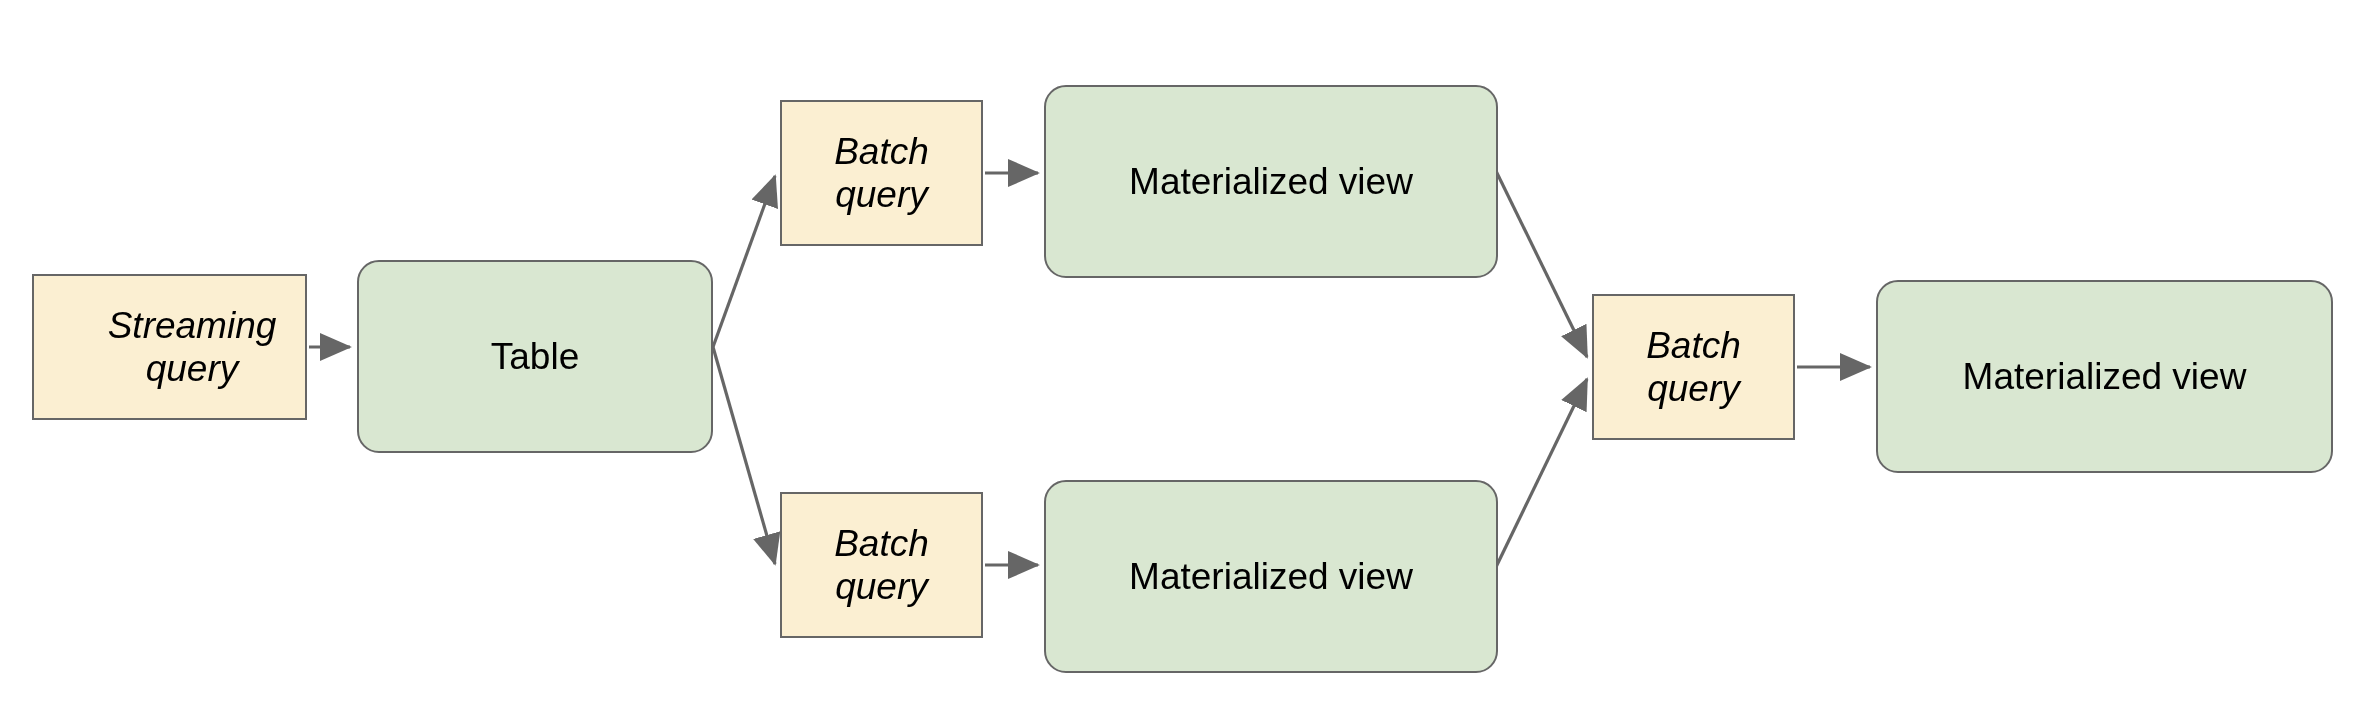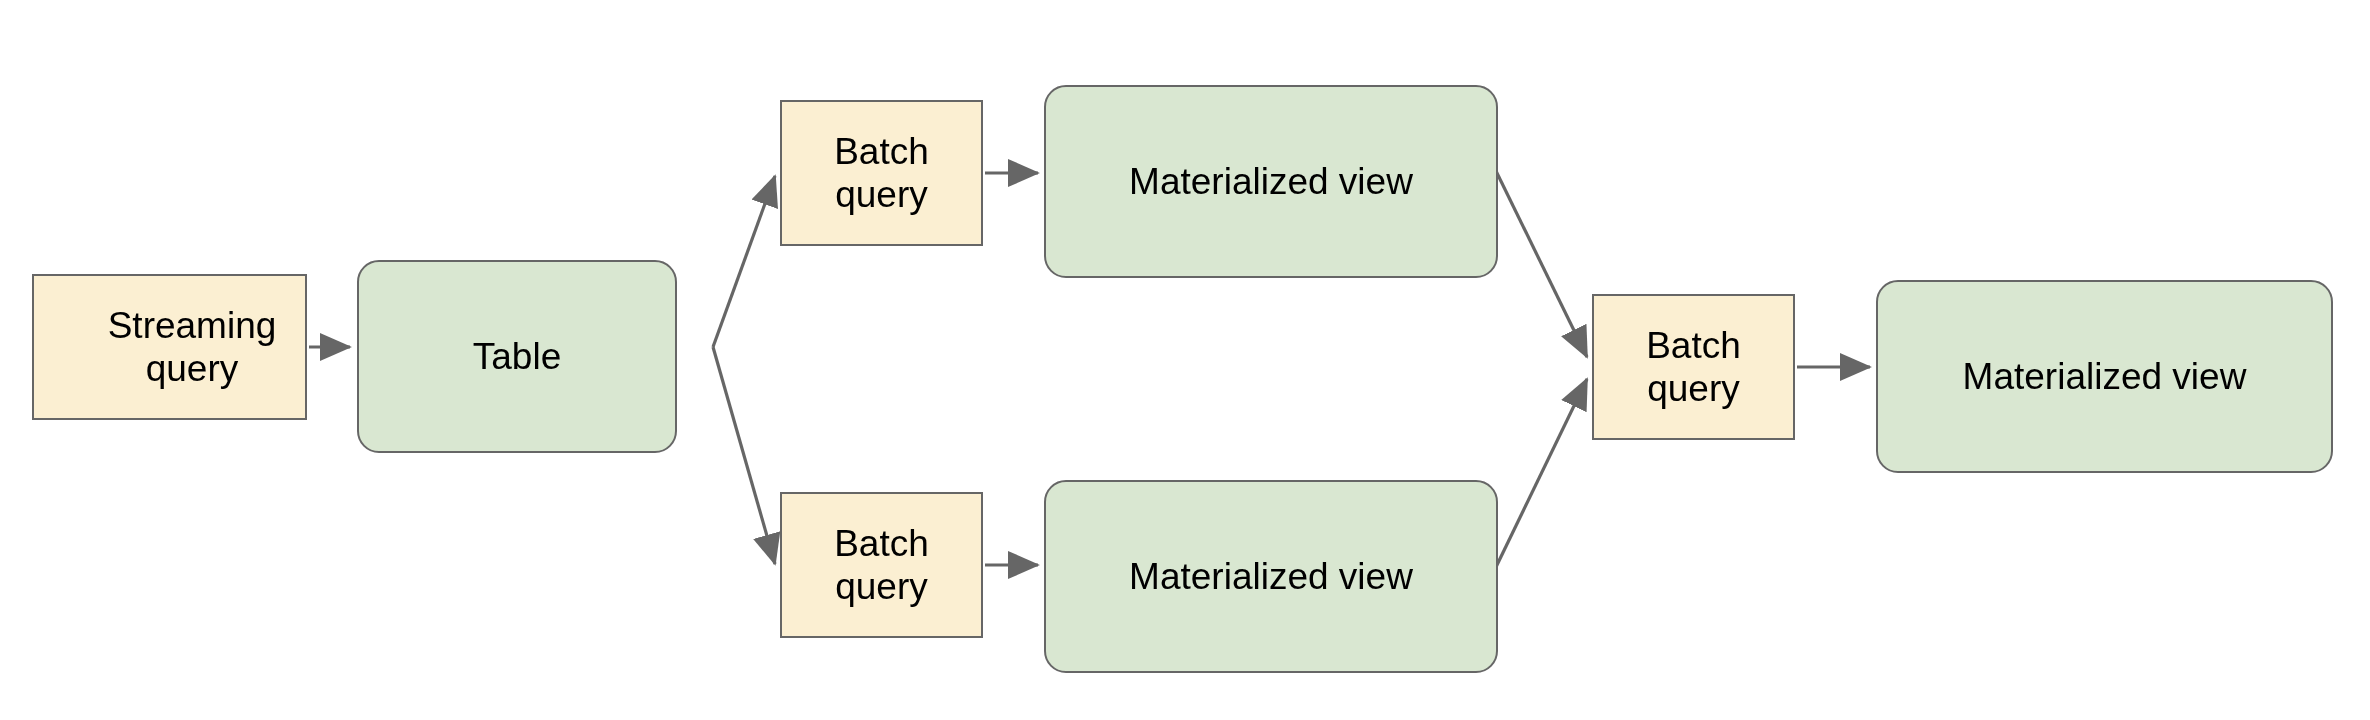--- a/index.html
+++ b/index.html
@@ -40,20 +40,21 @@
   }
   .node-label {
     display: block;
     white-space: pre-line;
     padding: 0 6px;
   }
   .query-node {
     background: #fbefd2;
     border-radius: 0;
     font-size: 37px;
+    font-style: italic;
   }
   .store-node {
     background: #d9e7d1;
     border-radius: 22px;
     font-size: 37px;
     margin-top: 10px;
   }
 </style>
 </head>
 <body>
@@ -84,21 +85,21 @@
 
       <line x1="1797" y1="367" x2="1870" y2="367" marker-end="url(#arrow)"></line>
     </g>
   </svg>
 
   <div class="node query-node" style="left: 32px; top: 274px; width: 275px; height: 146px; background: rgb(251, 239, 210); border-color: rgb(102, 102, 102); color: rgb(0, 0, 0); padding-left: 45px;">
     <span class="node-label">Streaming
 query</span>
   </div>
 
-  <div class="node store-node" style="left: 357px; top: 250px; width: 320px; height: 193px; background: rgb(217, 231, 209); border-color: rgb(102, 102, 102); color: rgb(0, 0, 0);">
+  <div class="node store-node" style="left: 357px; top: 250px; width: 356px; height: 193px; background: rgb(217, 231, 209); border-color: rgb(102, 102, 102); color: rgb(0, 0, 0);">
     <span class="node-label">Table</span>
   </div>
 
   <div class="node query-node" style="left: 780px; top: 100px; width: 203px; height: 146px; background: rgb(251, 239, 210); border-color: rgb(102, 102, 102); color: rgb(0, 0, 0);">
     <span class="node-label">Batch
 query</span>
   </div>
 
   <div class="node store-node" style="left: 1044px; top: 75px; width: 454px; height: 193px; background: rgb(217, 231, 209); border-color: rgb(102, 102, 102); color: rgb(0, 0, 0);">
     <span class="node-label">Materialized view</span>

